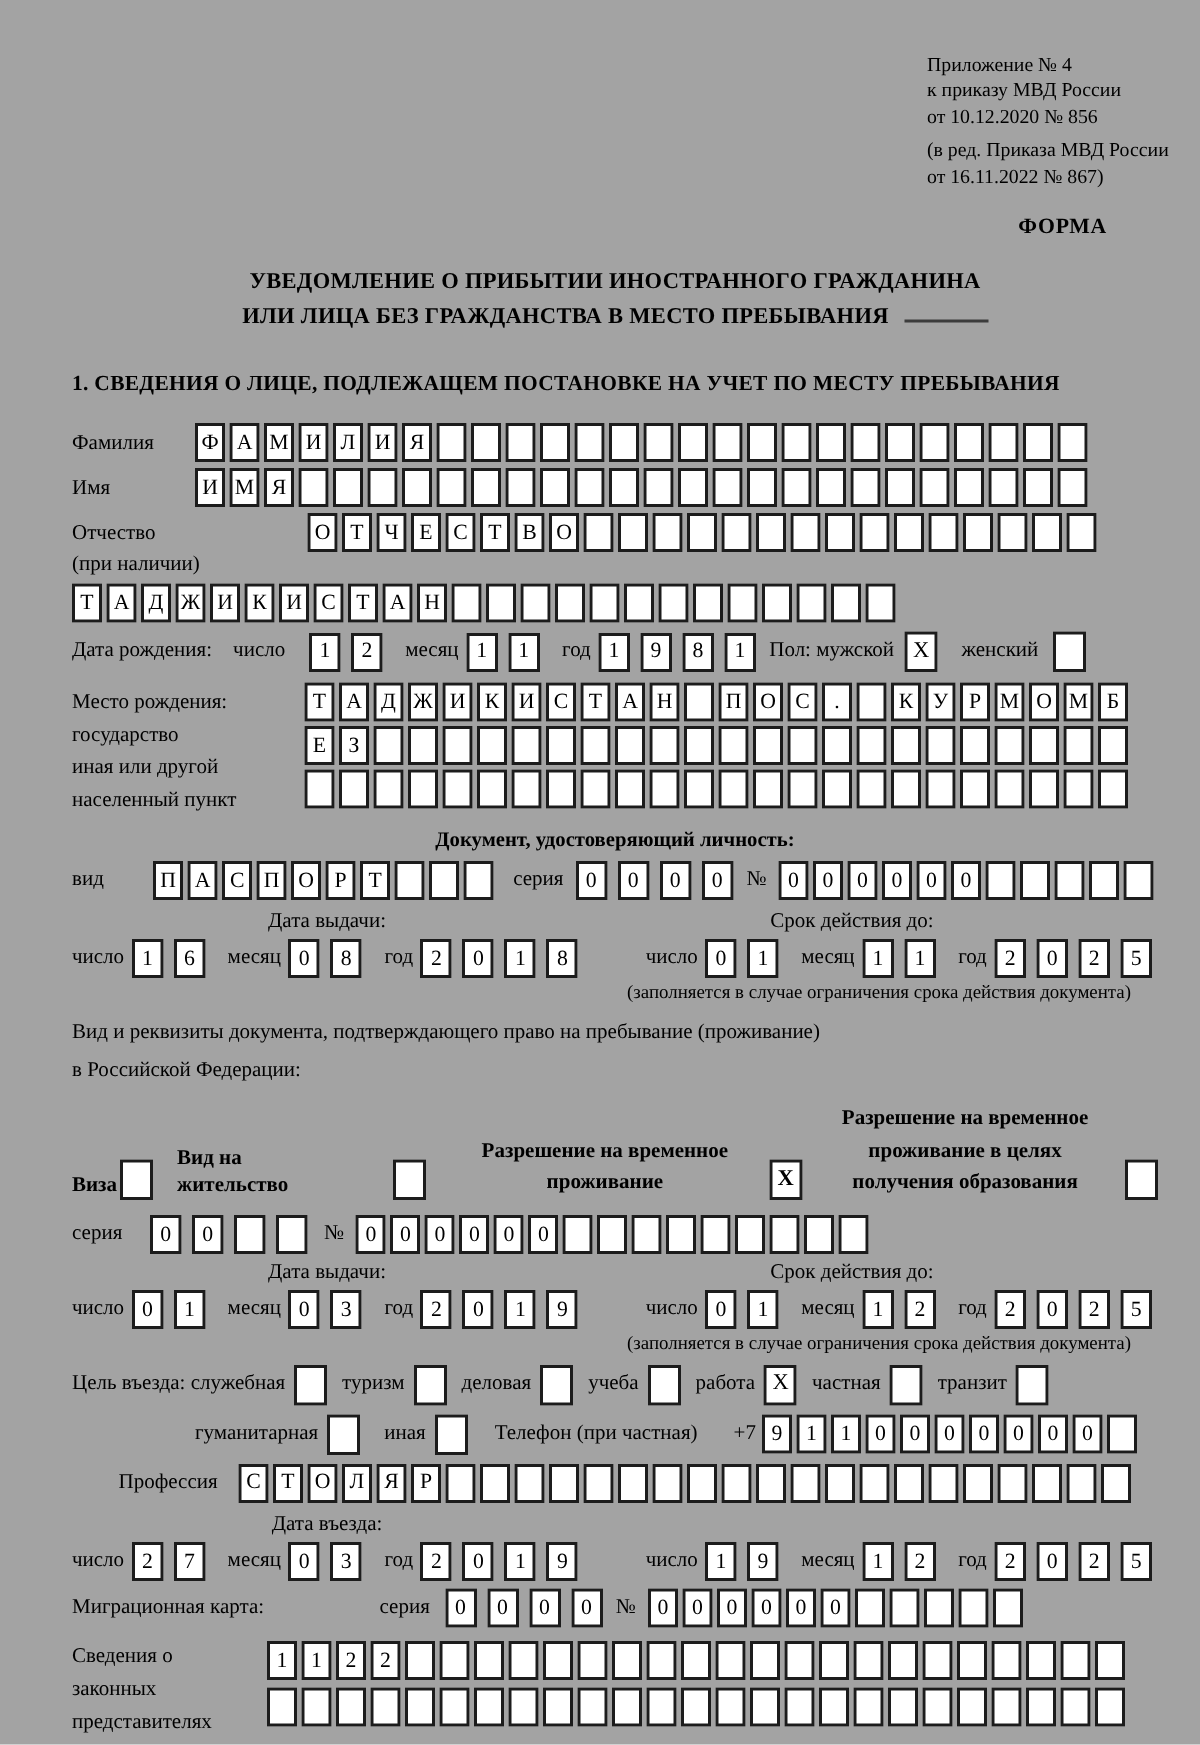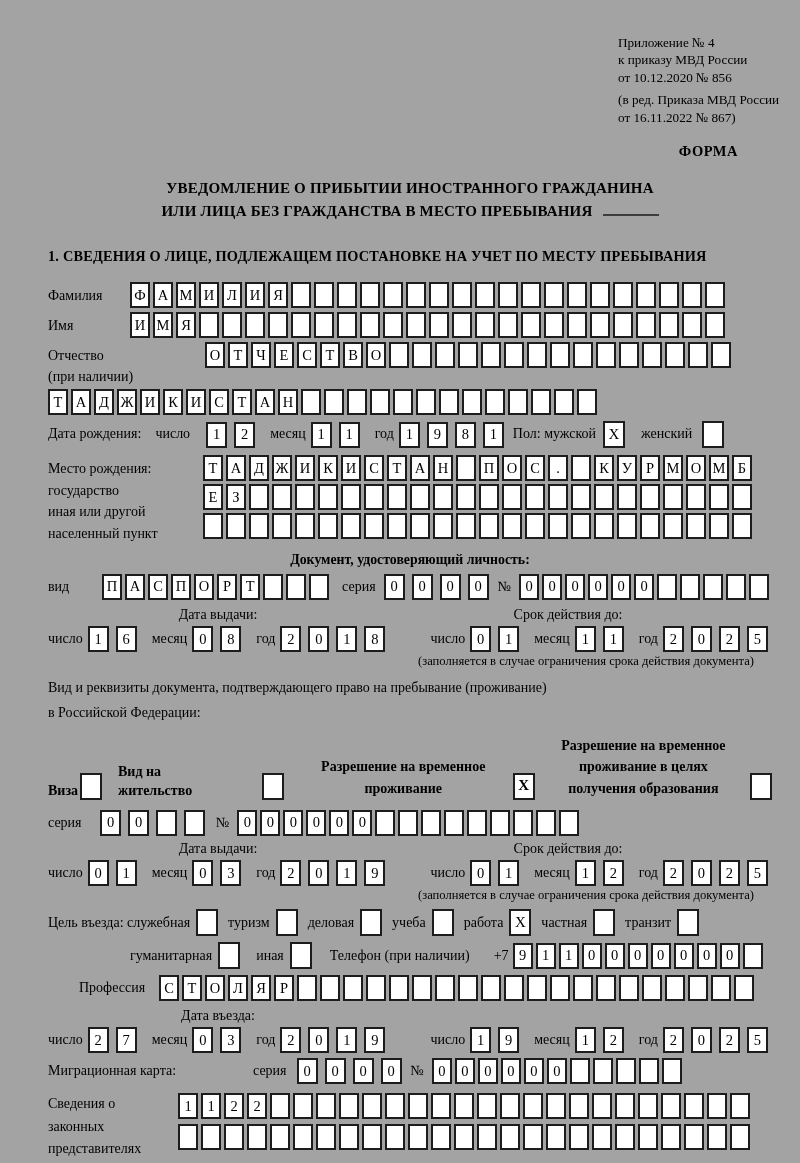--- a/index.html
+++ b/index.html
@@ -509,21 +509,21 @@
     <span class="cb"></span>
     <span class="pl">транзит</span>
     <span class="cb" style="margin-right:0;"></span>
   </div>
 
   <div class="purpose-row">
     <span class="pl" style="margin-left:82px;">гуманитарная</span>
     <span class="cb" style="margin-right:16px;"></span>
     <span class="pl">иная</span>
     <span class="cb" style="margin-right:18px;"></span>
-    <span class="pl" style="margin-right:24px;">Телефон (при наличии)</span>
+    <span class="pl" style="margin-right:24px;">Телефон (при частная)</span>
     <span class="pl" style="margin-right:4px;">+7</span>
     <div class="boxes">
         <span class="cell">9</span>
         <span class="cell">1</span>
         <span class="cell">1</span>
         <span class="cell">0</span>
         <span class="cell">0</span>
         <span class="cell">0</span>
         <span class="cell">0</span>
         <span class="cell">0</span>

